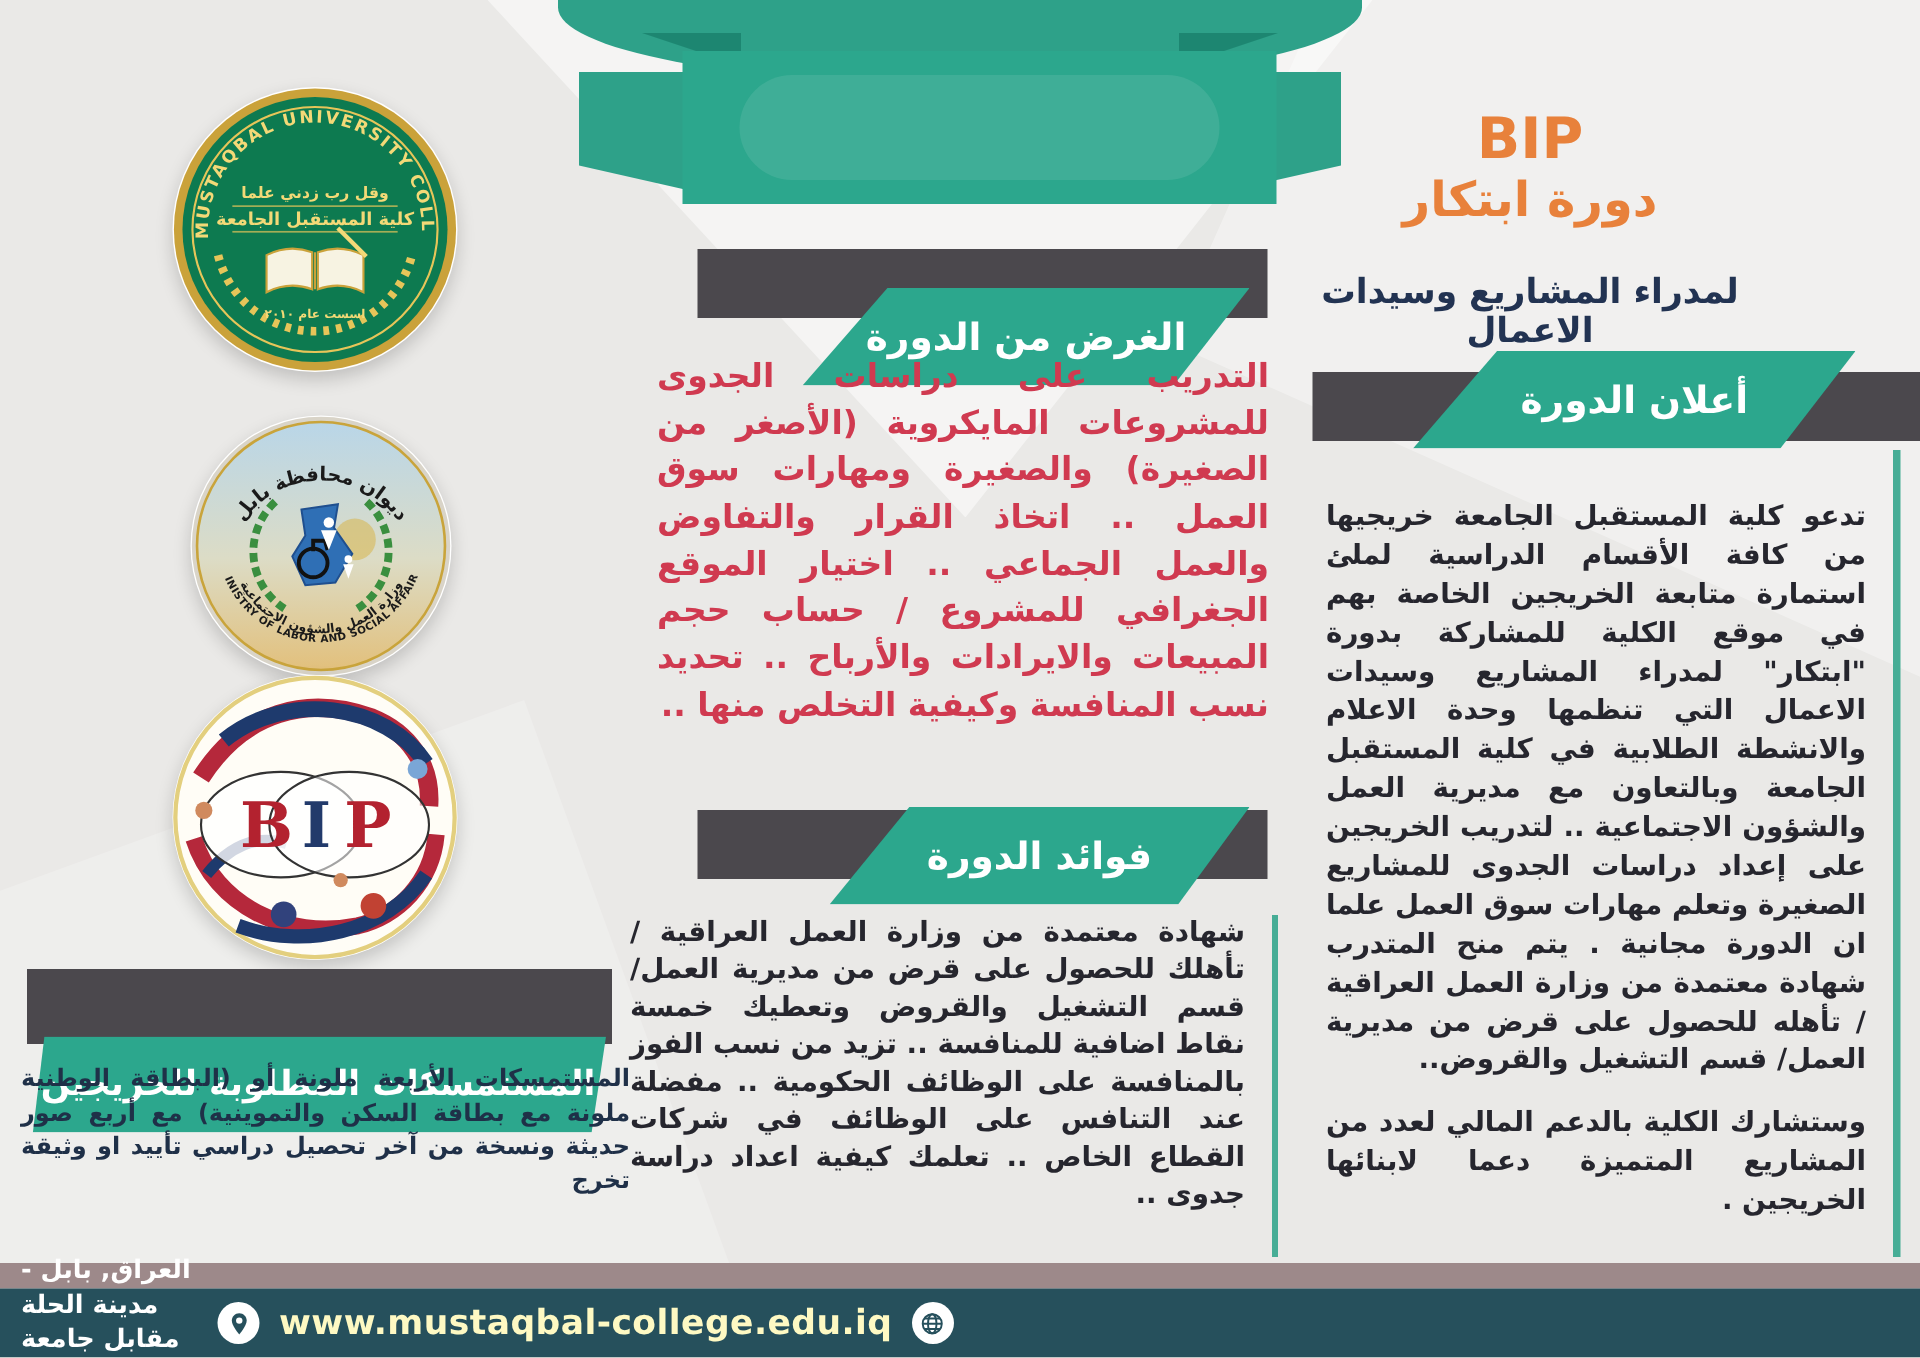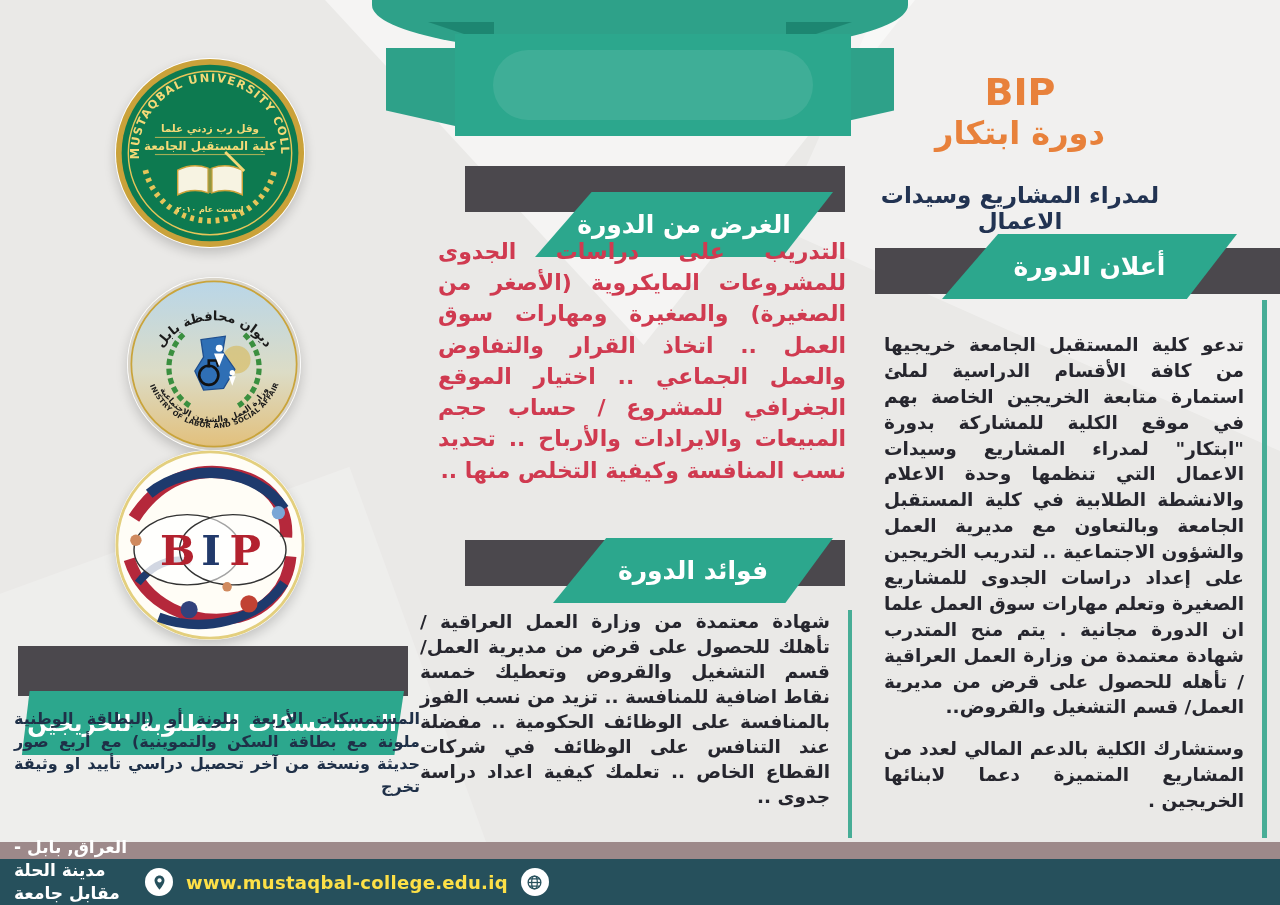--- a/index.html
+++ b/index.html
@@ -66,21 +66,21 @@
   .vline-right{left:1262px;top:300px;width:5px;height:538px;}
 
   
   .footer-strip{position:absolute;left:0;top:842px;width:1280px;height:17px;background:#9d898a;}
   .footer-bar{position:absolute;left:0;top:859px;width:1280px;height:46px;background:#26505c;
         display:flex;align-items:center;gap:13px;padding-left:14px;box-sizing:border-box;}
   .footer-address{color:#fff;font-size:17px;text-align:left;direction:rtl;line-height:1.35;width:118px;}
   .icon-circle{width:28px;height:28px;border-radius:50%;background:#fff;display:flex;
         align-items:center;justify-content:center;flex:0 0 auto;}
   .icon-circle svg{width:17px;height:17px;display:block;}
-  .footer-site{color:#fde047;font-size:18px;letter-spacing:.3px;}
+  .footer-site{color:#fef9c3;font-size:23px;letter-spacing:.3px;}
 </style>
 </head>
 <body>
 
 <div class="poster">
 
   <div class="bg-v"></div>
   <div class="bg-diag"></div>
   <div class="bg-diag2"></div>
 

